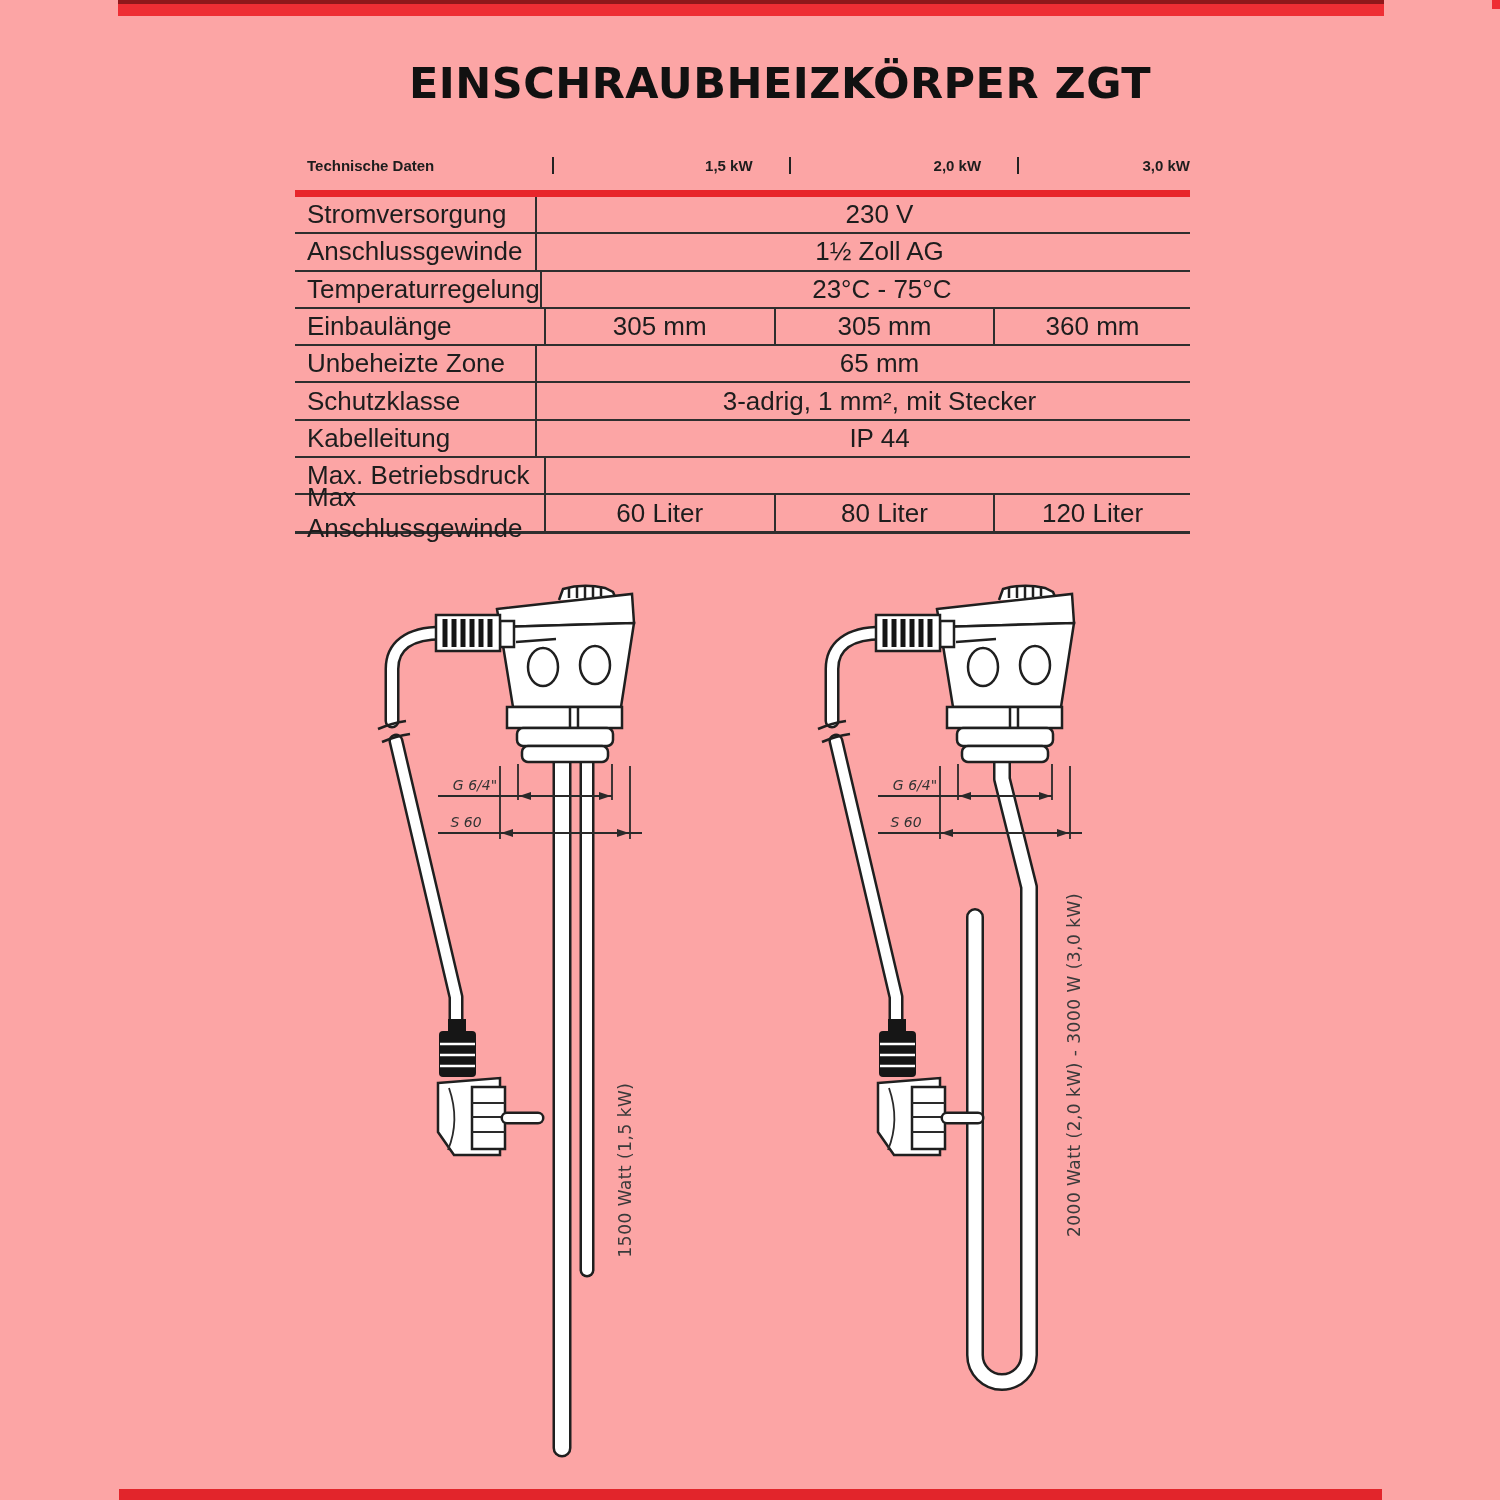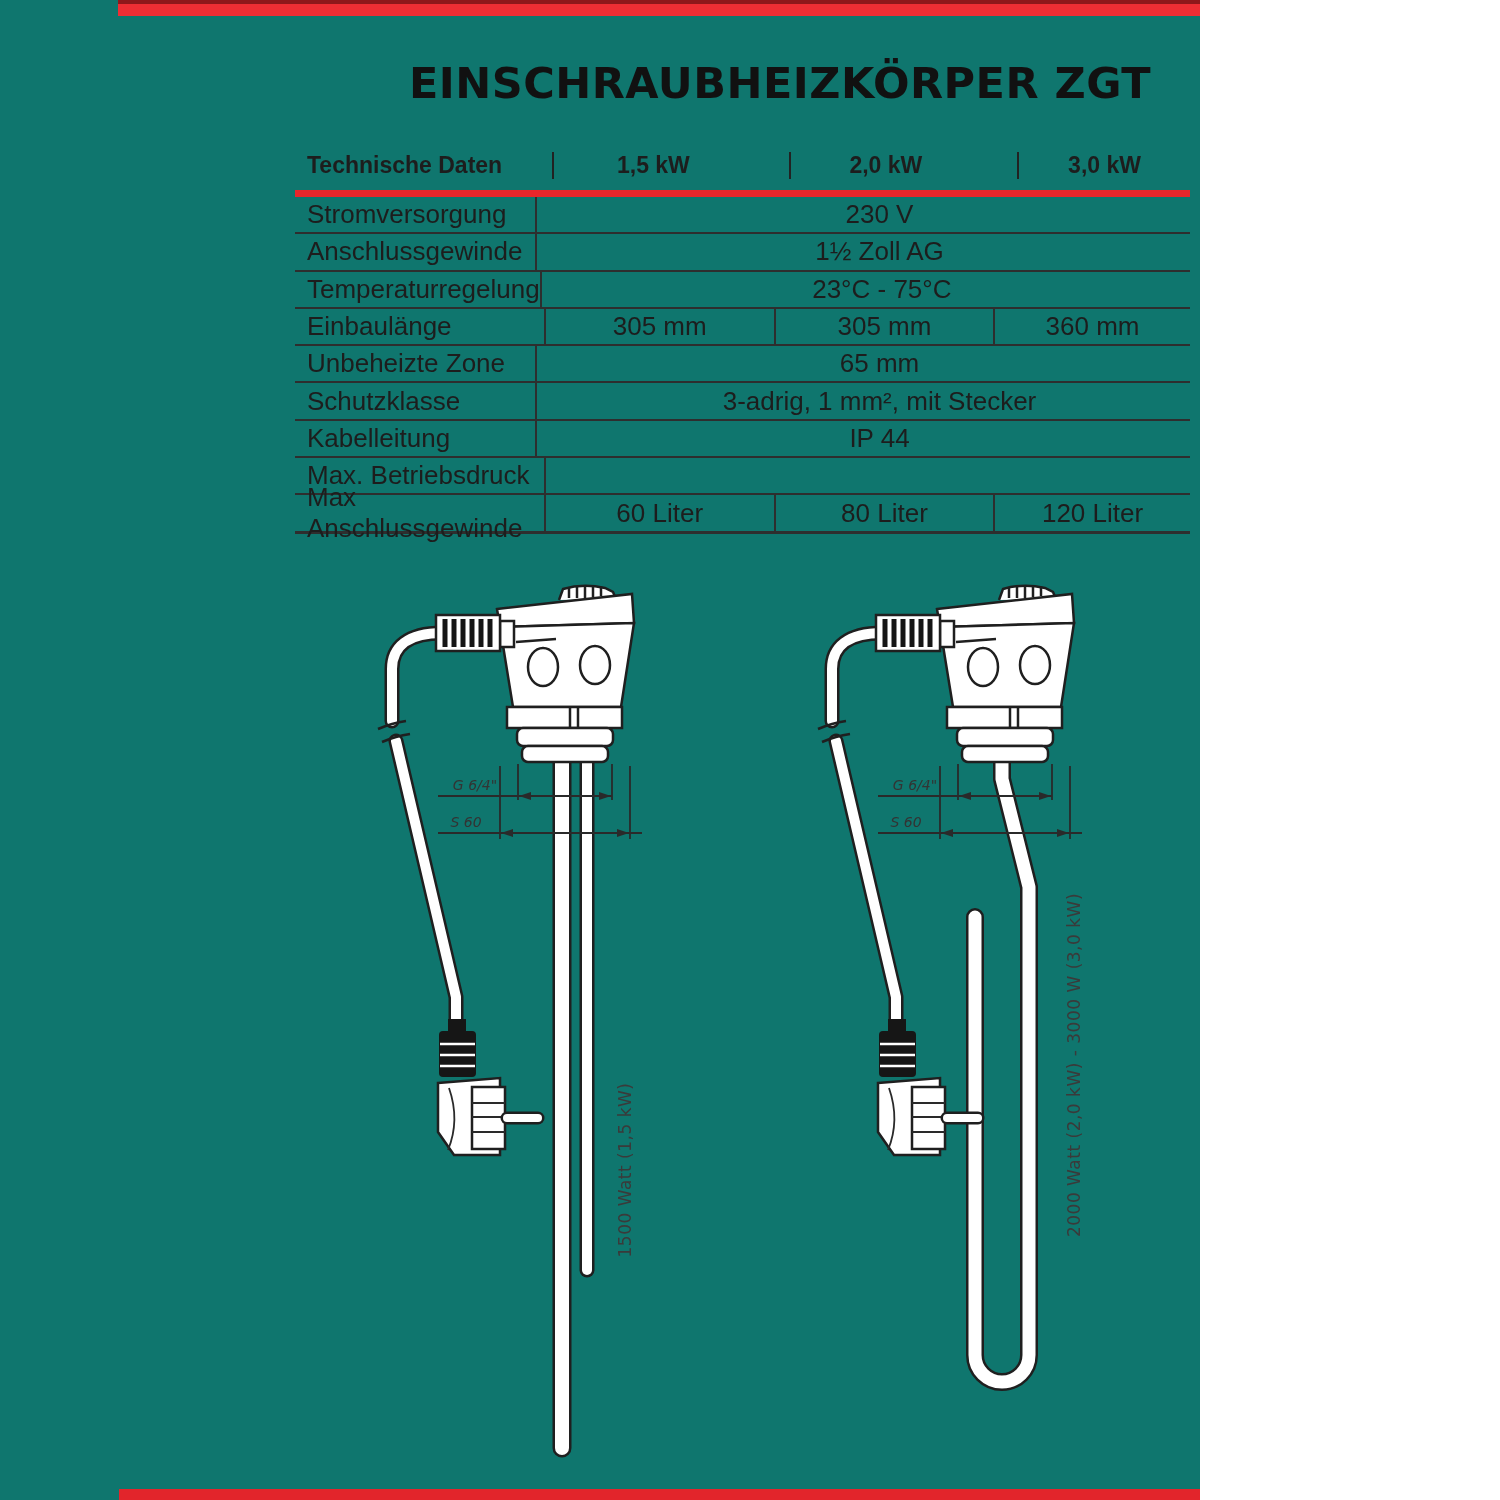--- a/index.html
+++ b/index.html
@@ -1,38 +1,38 @@
 <!DOCTYPE html>
 <html><head>
 <meta charset="utf-8">
 <style>
   html,body { margin:0; padding:0; background:#ffffff; }
   .page {
-    position:relative; width:1200px; height:1500px; background:#0f766e;
+    position:relative; width:1500px; height:1500px; background:#fca5a5;
     font-family:"Liberation Sans","DejaVu Sans",sans-serif; color:#1d1d1d; overflow:hidden;
   }
   .top-bar {
     position:absolute; left:118px; top:0; width:1266px; height:16px;
     background:linear-gradient(#8f181b 0 4px, #ee2e34 4px);
   }
   .top-right-mark { position:absolute; left:1492px; top:0; width:8px; height:9px; background:#ee2e34; }
   .bottom-bar { position:absolute; left:119px; top:1489px; width:1263px; height:11px; background:#e2252b; }
 
   .title {
     position:absolute; left:0; top:58px; width:1560px; margin:0; text-align:center;
     font-family:"DejaVu Sans","Liberation Sans",sans-serif;
     font-size:43px; font-weight:900; letter-spacing:0.5px; color:#111;
   }
 
   
   .spec-table { position:absolute; left:295px; top:140px; width:895px; }
-  .thead { display:flex; align-items:center; height:50px; font-weight:bold; font-size:23px;gap:36px; }
+  .thead { display:flex; align-items:center; height:50px; font-weight:bold; font-size:15px;gap:36px; }
   .thead .th { text-align:center; }
   .thead .th.label { text-align:left; padding-left:12px; }
-  .thead .th + .th { border-left:2px solid #222; }
+  .thead .th + .th { border-left:2px solid #222;text-align:right; }
   .c0 { width:28%; box-sizing:border-box; }
   .c1 { width:25.5%; box-sizing:border-box; }
   .c2 { width:24.5%; box-sizing:border-box; }
   .c3 { width:22%; box-sizing:border-box; }
   .cspan { width:72%; box-sizing:border-box;margin-left:32px; }
   .red-rule { height:7px; background:#e8262b; }
   .tr { display:flex; align-items:center; height:35.3px; border-bottom:2px solid #2e2e2e; font-size:26px; }
   .tr:last-child { border-bottom:3px solid #2e2e2e; }
   .td { height:100%; display:flex; align-items:center; }
   .td.label { padding-left:12px; border-right:2px solid #2e2e2e; }

